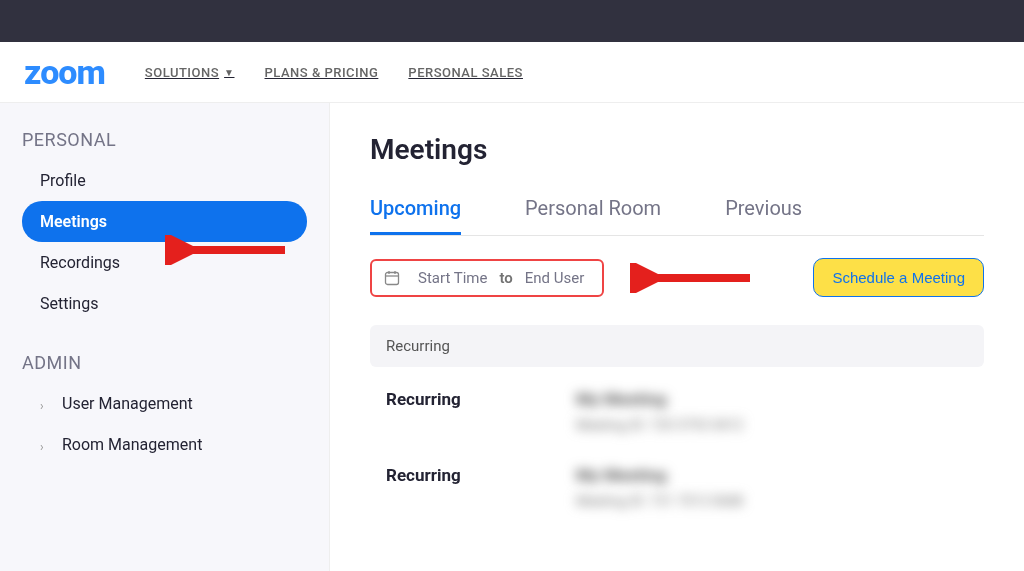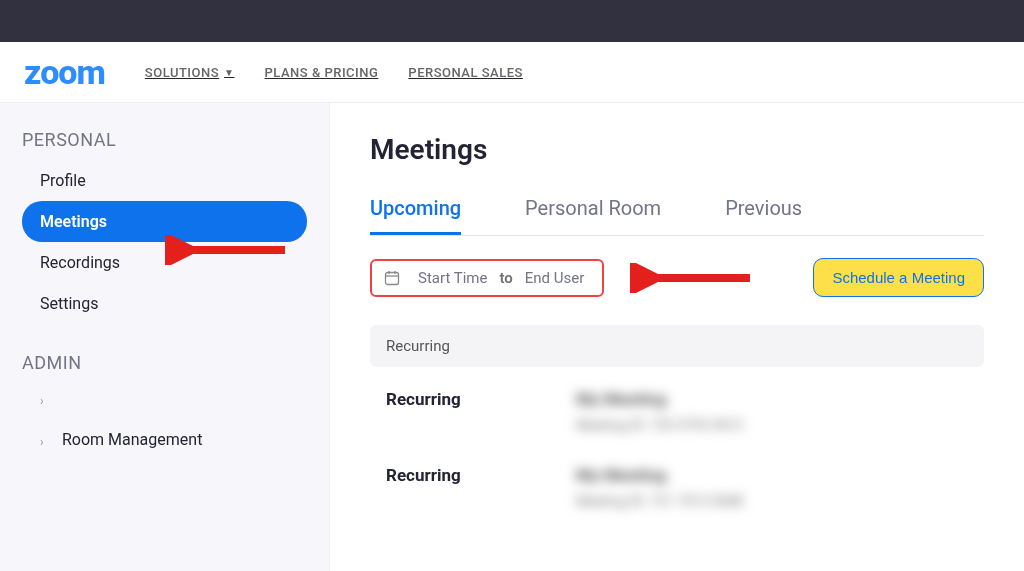--- a/index.html
+++ b/index.html
@@ -75,20 +75,21 @@
         </div>
       <div class="side-item">
           <span>Settings</span>
         </div>
     </div>
 
     <div class="section-label">ADMIN</div>
     <div class="side-items">
       <div class="side-item">
         <span class="chev">›</span>
+        <span>User Management</span>
       </div>
       <div class="side-item">
         <span class="chev">›</span>
         <span>Room Management</span>
       </div>
     </div>
   </div>
 
   <div class="main">
     <h1 class="page-title">Meetings</h1>

